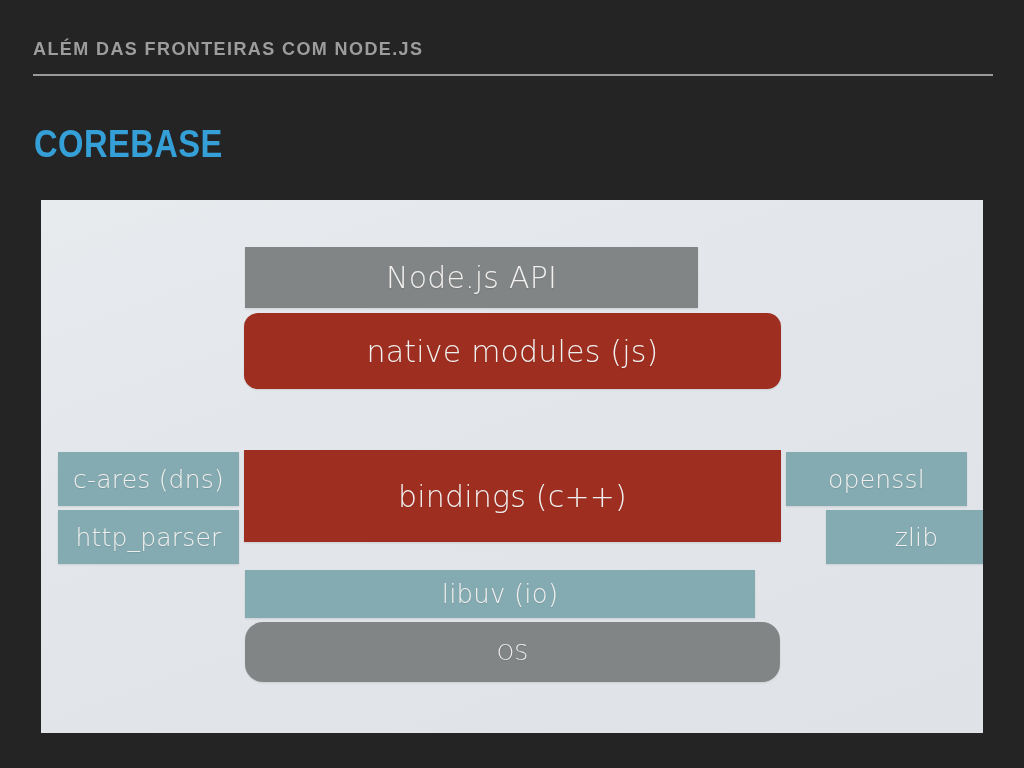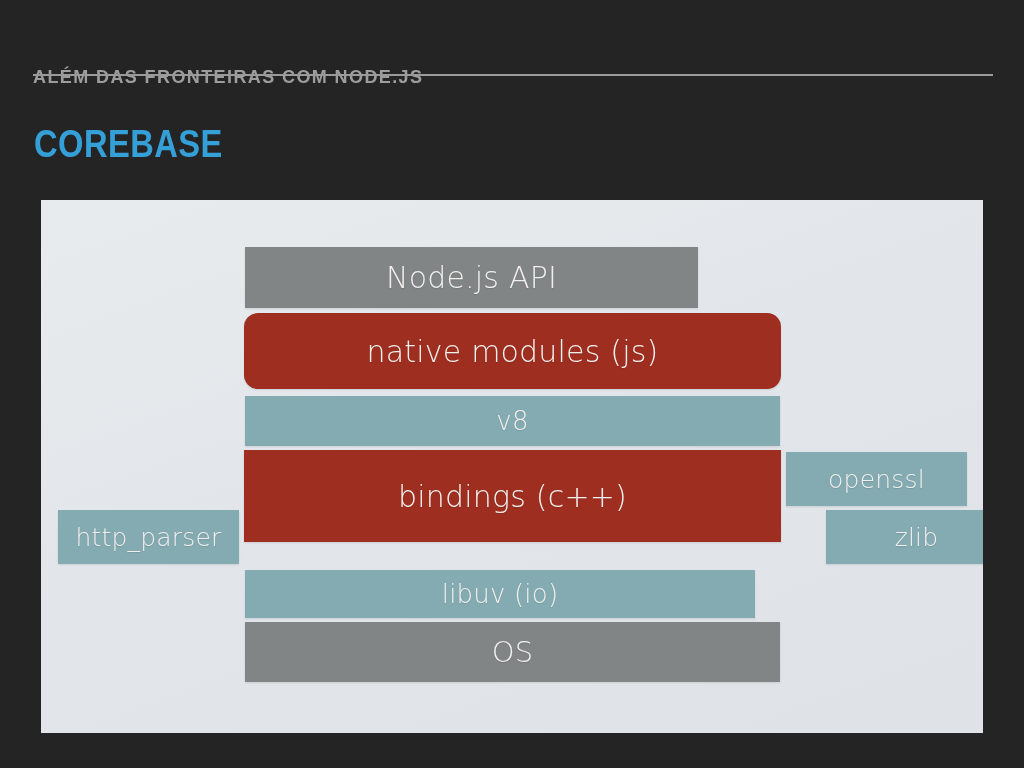--- a/index.html
+++ b/index.html
@@ -32,21 +32,20 @@
     height: 38px;
   }
   .eyebrow {
     font-family: "Liberation Sans", sans-serif;
     font-size: 18px;
     font-weight: bold;
     letter-spacing: 1.4px;
     color: #9d9d9d;
     line-height: 22px;
     white-space: nowrap;
-    margin-top: 28px;
   }
   .header-rule {
     position: absolute;
     left: 0;
     top: 36px;
     width: 960px;
     height: 2px;
     background: #9a9a9a;
   }
 
@@ -94,21 +93,21 @@
   .block.gray  { background: #828585; }
   .block.red   { background: #9e2e20; }
   .block.teal  { background: #84aab2; }
 
   
   .b-nodejs    { left: 204px; top: 47px;  width: 453px; height: 61px;  font-size: 30px; }
   .b-native    { left: 203px; top: 113px; width: 537px; height: 76px;  font-size: 30px; border-radius: 14px; }
   .b-v8        { left: 204px; top: 196px; width: 535px; height: 50px;  font-size: 26px; }
   .b-bindings  { left: 203px; top: 250px; width: 537px; height: 92px; font-size: 30px; }
   .b-libuv     { left: 204px; top: 370px; width: 510px; height: 48px;  font-size: 26px; }
-  .b-os        { left: 204px; top: 422px; width: 535px; height: 60px;  font-size: 29px; }
+  .b-os        { left: 204px; top: 422px; width: 535px; height: 60px;  font-size: 22px; border-radius: 18px; }
 
   .b-cares     { left: 17px;  top: 252px; width: 181px; height: 54px; font-size: 25px; }
   .b-http      { left: 17px;  top: 310px; width: 181px; height: 54px; font-size: 25px; }
   .b-openssl   { left: 745px; top: 252px; width: 181px; height: 54px; font-size: 25px; }
   .b-zlib      { left: 745px; top: 310px; width: 181px; height: 54px; font-size: 25px; margin-left: 40px; }
 </style>
 </head>
 <body>
 
 <div class="slide">
@@ -119,28 +118,28 @@
   </div>
 
   <div class="slide-title">COREBASE</div>
 
   <div class="panel">
 
     <div class="block gray b-nodejs">Node.js API</div>
 
     <div class="block red b-native">native modules (js)</div>
 
-    <div class="block teal b-v8">v8</div>
 
     <div class="block red b-bindings">bindings (c++)</div>
 
     <div class="block teal b-libuv">libuv (io)</div>
 
     <div class="block gray b-os">OS</div>
 
+    <div class="block teal b-cares">c-ares (dns)</div>
 
     <div class="block teal b-openssl">openssl</div>
 
     <div class="block teal b-http">http_parser</div>
 
     <div class="block teal b-zlib">zlib</div>
 
   </div>
 </div>
 

